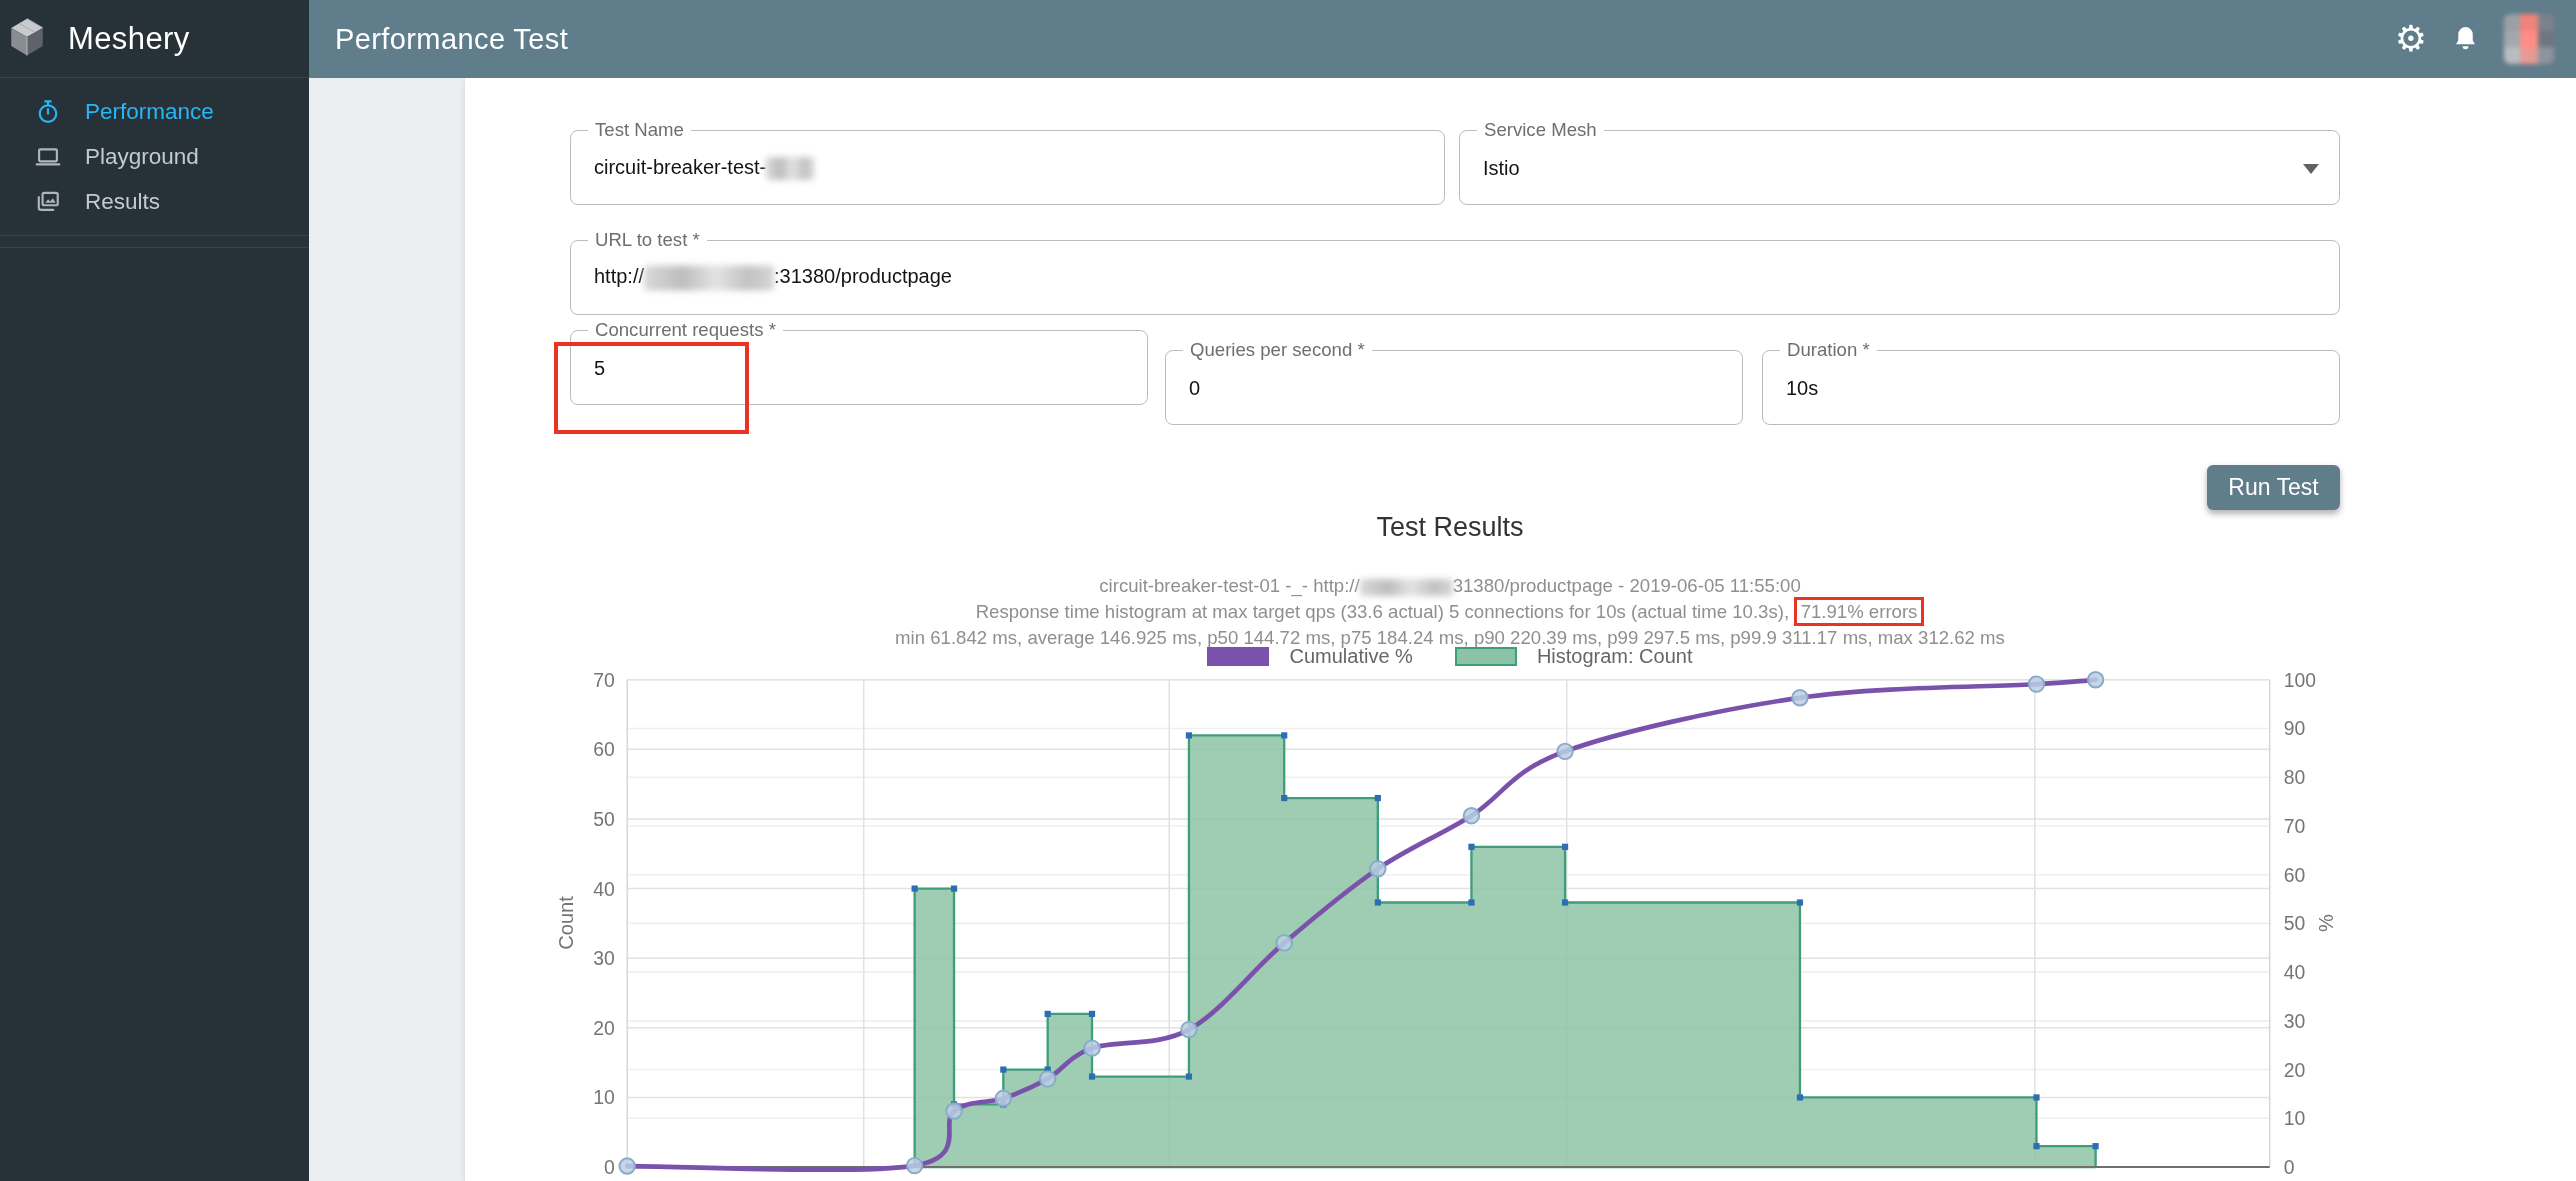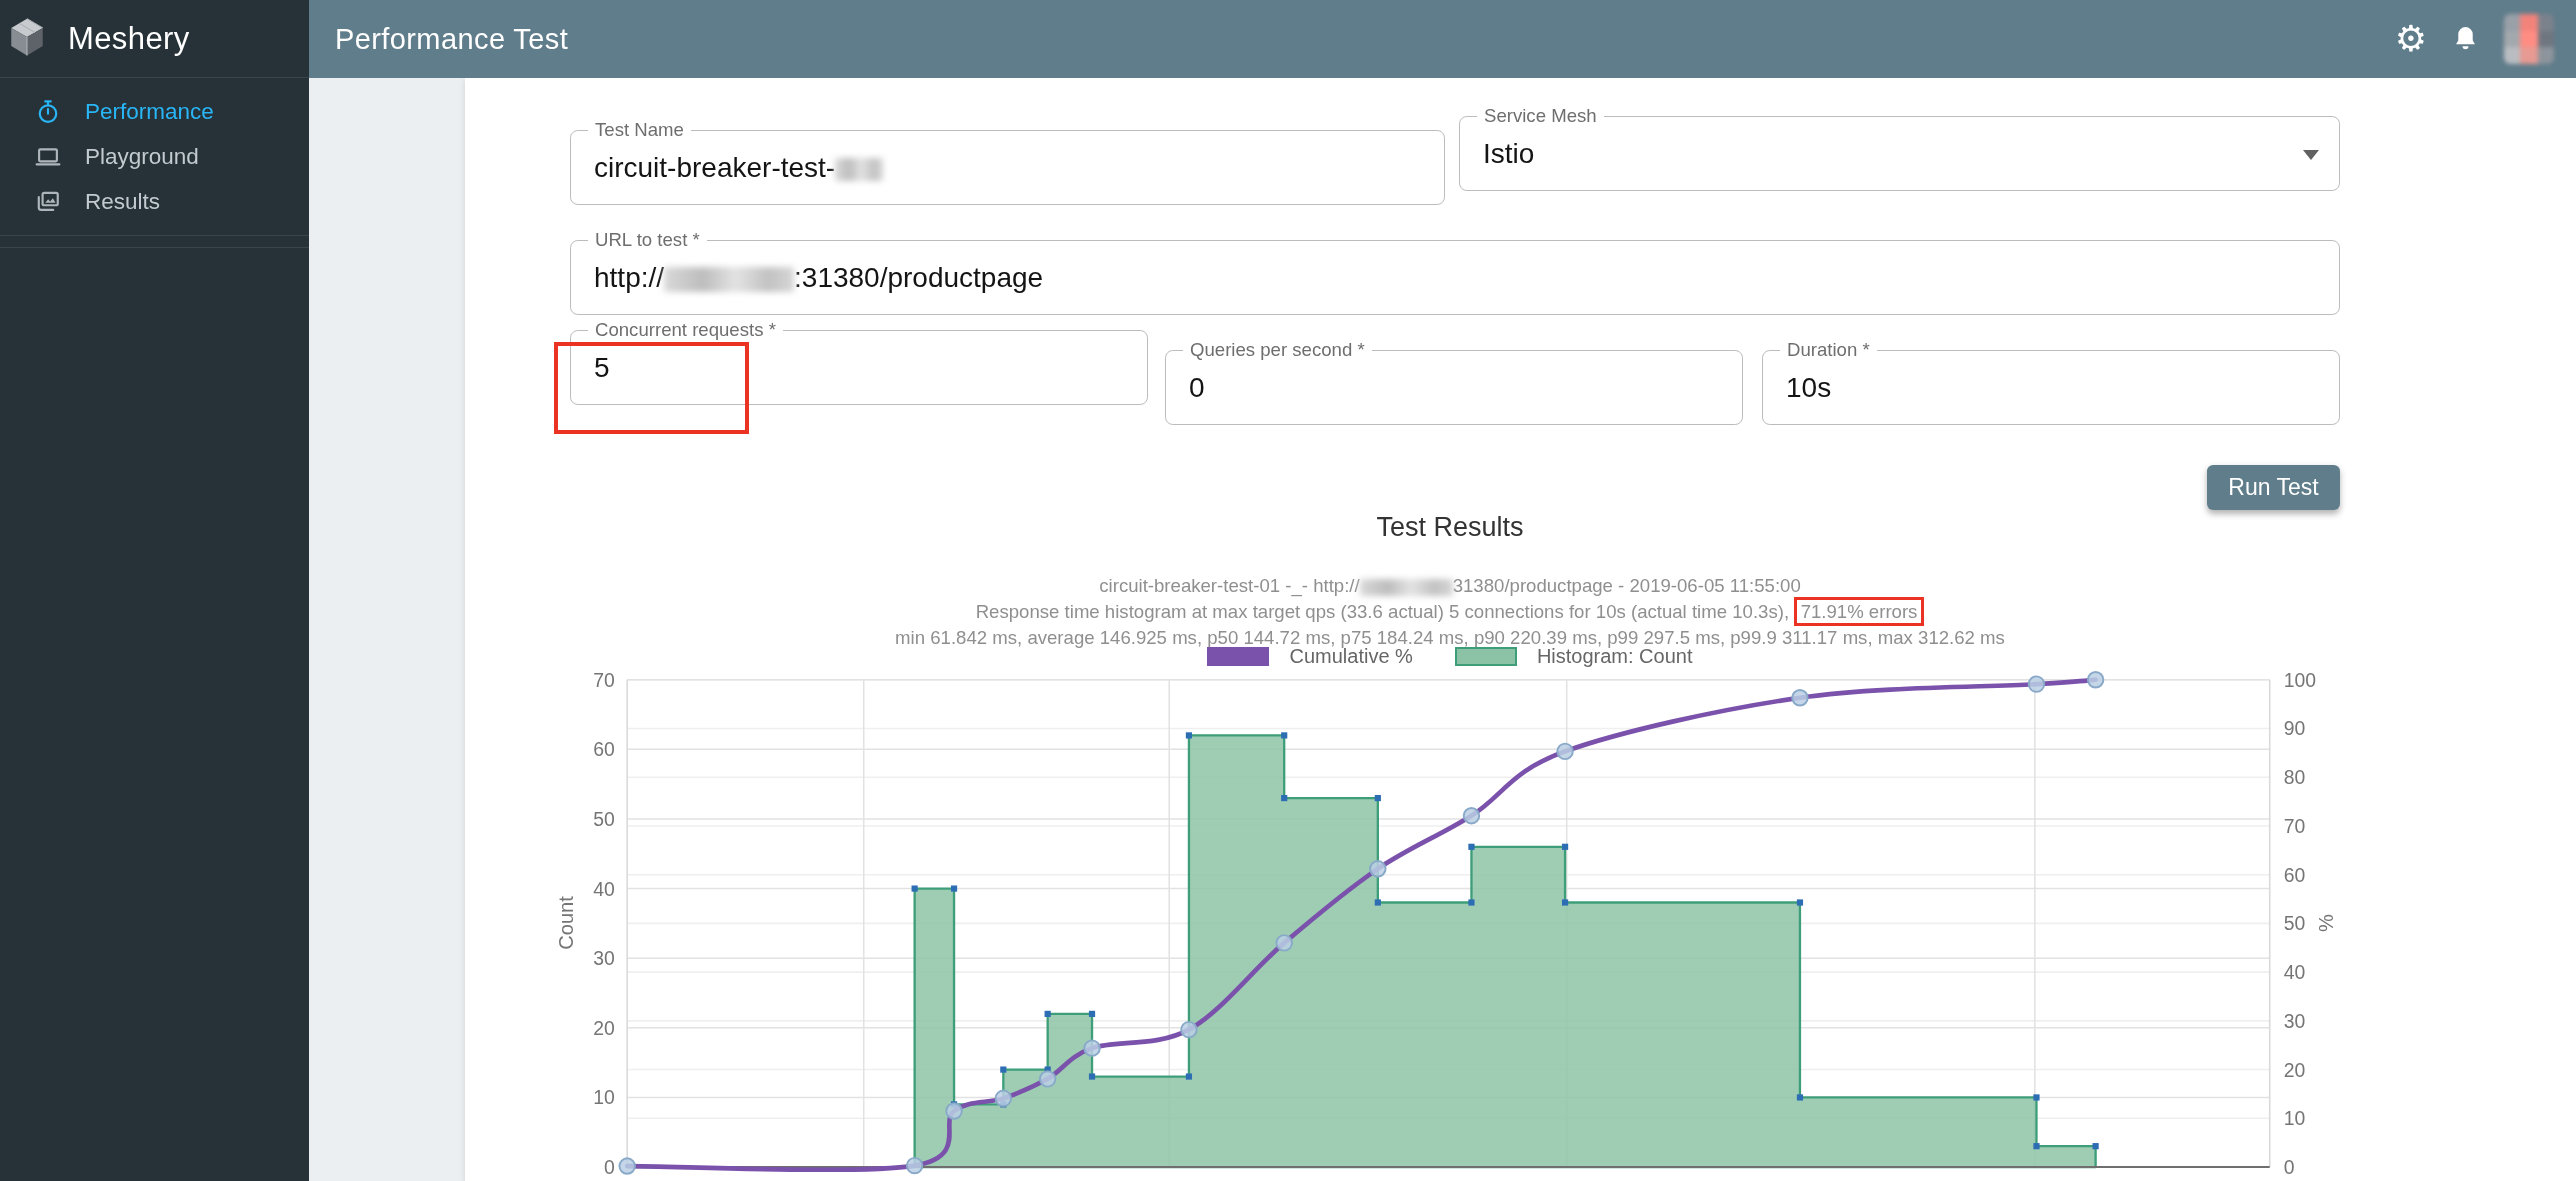--- a/index.html
+++ b/index.html
@@ -35,21 +35,21 @@
   
   .content-bg { position:absolute; left:309px; top:78px; right:0; bottom:0; background:#ECEFF1; }
   .card { position:absolute; left:465px; top:78px; width:2111px; height:1104px; background:#fff;
           box-shadow:0 1.6px 6.2px rgba(0,0,0,0.12); }
 
   
   .field { position:absolute; border:1.6px solid #bcbcbc; border-radius:7.8px; background:#fff; }
   .field-label { position:absolute; top:-12.4px; left:17px; background:#fff; padding:0 7px;
                  font-size:18.6px; color:#6e6e6e; white-space:nowrap; }
   .field-value { position:absolute; left:23px; top:50%; transform:translateY(-50%);
-                 font-size:28px; color:#141414; white-space:nowrap; }
+                 font-size:20px; color:#141414; white-space:nowrap; }
   .select-arrow { position:absolute; right:20px; top:50%; margin-top:-3.9px;
                   border-left:8.5px solid transparent; border-right:8.5px solid transparent;
                   border-top:10px solid #616161; }
   .redact { display:inline-block; vertical-align:middle; border-radius:2.3px;
             background:linear-gradient(90deg,#d9d9d9 0%,#bdbdbd 30%,#e3e3e3 55%,#c2c2c2 80%,#d6d6d6 100%);
             filter:blur(3.1px); }
 
   .run-btn { position:absolute; left:2207px; top:465px; width:133px; height:45px; background:#607D8B;
              color:#fff; font-size:23px; border:none; border-radius:6.2px; cursor:pointer;
              box-shadow:0 3.1px 6.2px rgba(0,0,0,0.3); font-family:"Liberation Sans", sans-serif; }
@@ -148,21 +148,21 @@
   <div class="content-bg"></div>
   <div class="card"></div>
 
   <div class="field" style="left:570px; top:130px; width:875px; height:75px;">
     <span class="field-label">Test Name</span>
     <span class="field-value">
       <span>circuit-breaker-test-</span><span class="redact" style="width:48px;height:23px;"></span>
     </span>
   </div>
 
-  <div class="field" style="left:1459px; top:116px; width:881px; height:75px;">
+  <div class="field" style="left:1459px; top:130px; width:881px; height:75px;">
     <span class="field-label">Service Mesh</span>
     <span class="field-value">Istio</span>
     <span class="select-arrow"></span>
   </div>
 
   <div class="field" style="left:570px; top:240px; width:1770px; height:75px;">
     <span class="field-label">URL to test *</span>
     <span class="field-value">
       <span>http://</span><span class="redact" style="width:130px;height:25px;"></span><span>:31380/productpage</span>
     </span>

